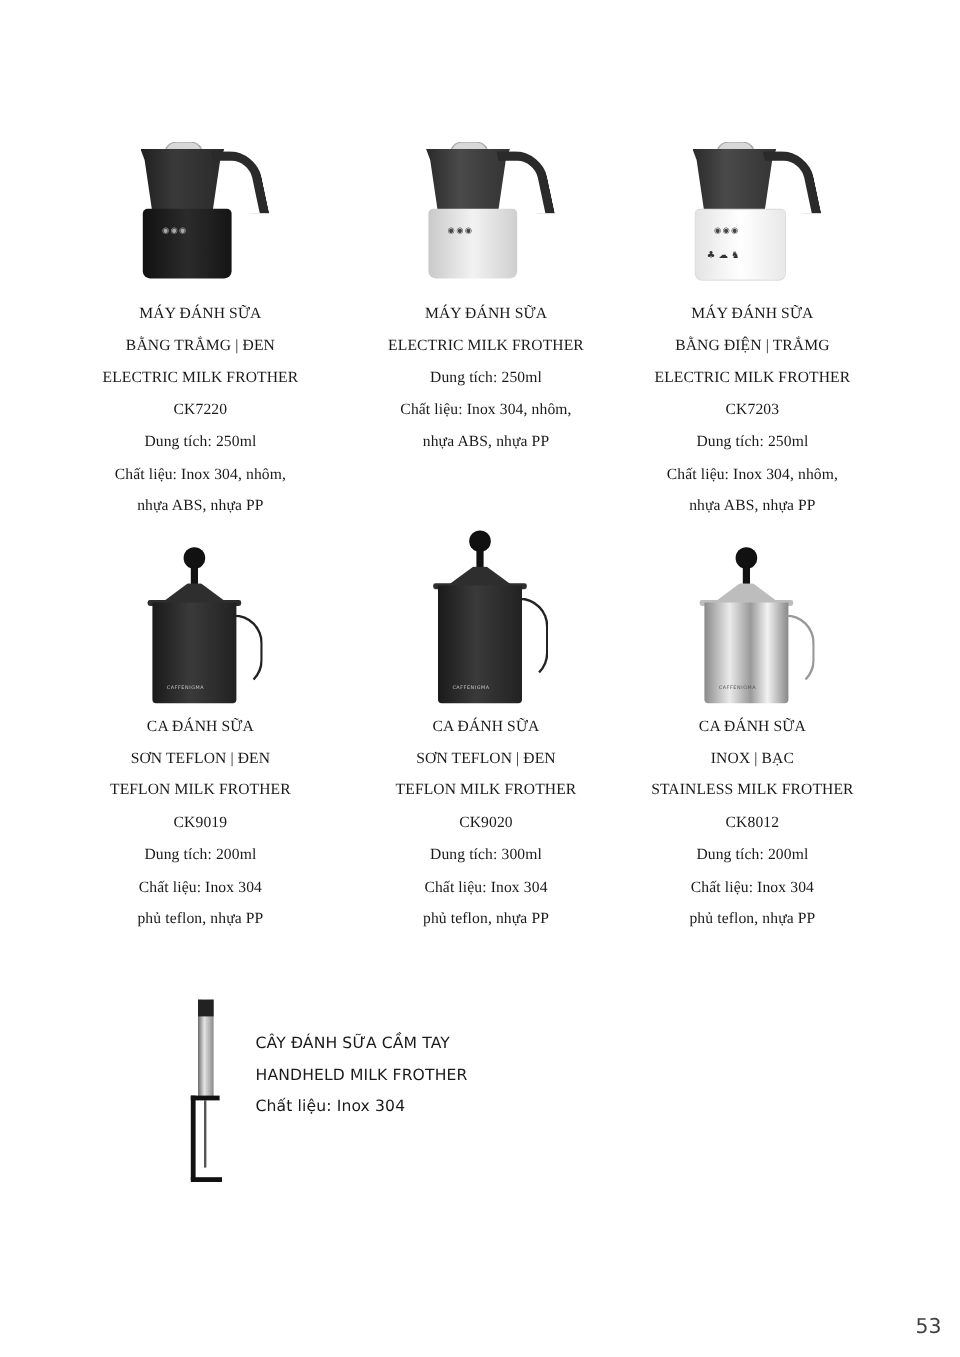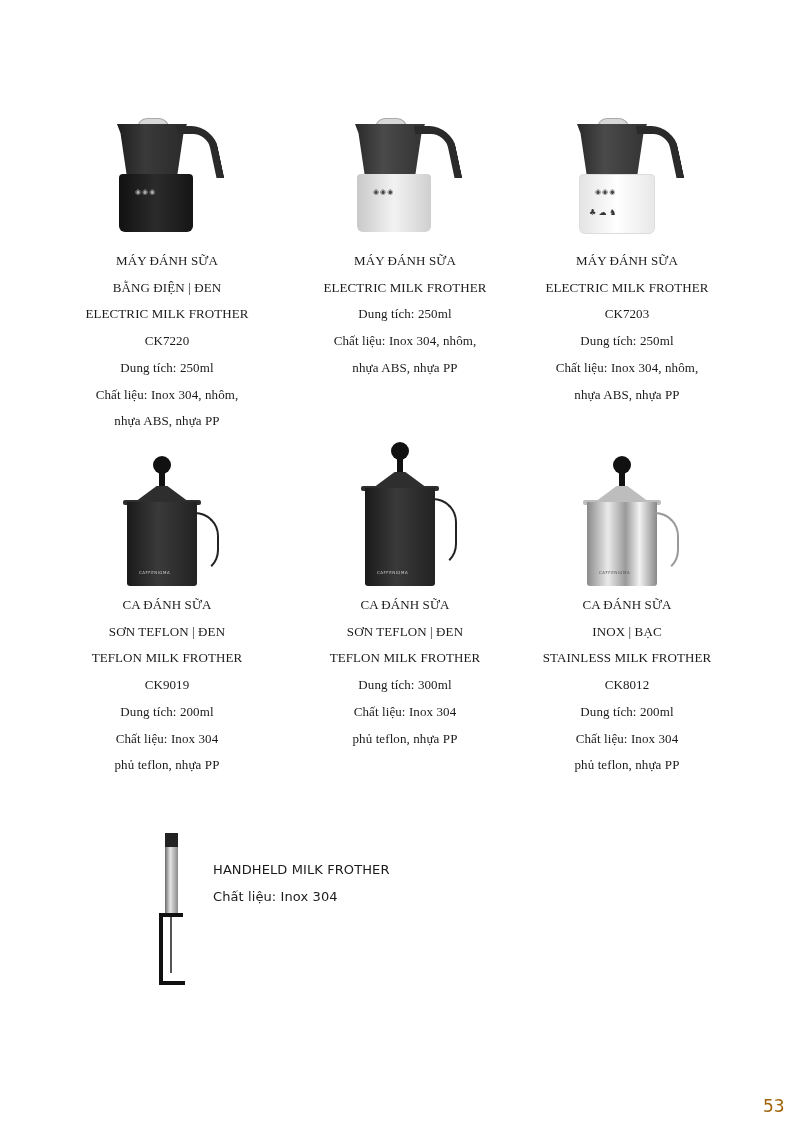--- a/index.html
+++ b/index.html
@@ -61,36 +61,36 @@
     .hh { position: absolute; left: 155px; top: 833px; width: 40px; height: 152px; }
     .hh .grip { position: absolute; left: 10px; top: 0; width: 13px; height: 82px;
       background: linear-gradient(90deg,#6a6a6a,#e4e4e4 40%,#8a8a8a); }
     .hh .cap { position: absolute; left: 10px; top: 0; width: 13px; height: 14px; background: #222; }
     .hh .stand { position: absolute; left: 4px; top: 80px; width: 24px; height: 4px; background: #111; }
     .hh .post { position: absolute; left: 4px; top: 80px; width: 4px; height: 70px; background: #111; }
     .hh .foot { position: absolute; left: 4px; top: 148px; width: 26px; height: 4px; background: #111; }
     .hh .whisk { position: absolute; left: 15px; top: 84px; width: 2px; height: 56px; background: #555; }
 
     .hh-text { position: absolute; left: 213px; top: 857px; text-align: left; }
-    .page-number { position: absolute; left: 763px; top: 1096px; font-size: 17px; color: #a16207; }
+    .page-number { position: absolute; left: 763px; top: 1096px; font-size: 17px; color: #404040; }
   </style>
 </head>
 <body>
 
 <div class="product" style="left:62px; top:118px; width:210px;">
   <div class="img ef black">
     <div class="lid"></div>
       <div class="jug"></div>
       <div class="handle"></div>
       <div class="base"></div>
     <div class="btns">◉◉◉</div>
   </div>
   <div class="text-block" style="margin-top:12px;">
     <div class="text-line">MÁY ĐÁNH SỮA</div>
-    <div class="text-line">BẰNG ĐIỆN | ĐEN</div>
+    <div class="text-line">BẰNG TRẮMG | ĐEN</div>
     <div class="text-line">ELECTRIC MILK FROTHER</div>
     <div class="text-line">CK7220</div>
     <div class="text-line">Dung tích: 250ml</div>
     <div class="text-line">Chất liệu: Inox 304, nhôm,</div>
     <div class="text-line">nhựa ABS, nhựa PP</div>
   </div>
 </div>
 
 <div class="product" style="left:300px; top:118px; width:210px;">
   <div class="img ef silver">
@@ -113,20 +113,21 @@
   <div class="img ef white">
     <div class="lid"></div>
       <div class="jug"></div>
       <div class="handle"></div>
       <div class="base"></div>
     <div class="btns">◉◉◉</div>
     <div class="cartoons">♣ ☁ ♞</div>
   </div>
   <div class="text-block" style="margin-top:12px;">
     <div class="text-line">MÁY ĐÁNH SỮA</div>
+    <div class="text-line">BẰNG ĐIỆN | TRẮMG</div>
     <div class="text-line">ELECTRIC MILK FROTHER</div>
     <div class="text-line">CK7203</div>
     <div class="text-line">Dung tích: 250ml</div>
     <div class="text-line">Chất liệu: Inox 304, nhôm,</div>
     <div class="text-line">nhựa ABS, nhựa PP</div>
   </div>
 </div>
 
 <div class="product" style="left:62px; top:456px; width:210px;">
   <div class="img mf black" style="height:134px;">
@@ -156,20 +157,21 @@
       <div class="lidcone"></div>
       <div class="rim"></div>
     <div class="body" style="height:98px;"></div>
       <div class="handle" style="height:66px;"></div>
     <div class="brand" style="top:128px;">CAFFENIGMA</div>
   </div>
   <div class="text-block" style="margin-top:2px;">
     <div class="text-line">CA ĐÁNH SỮA</div>
     <div class="text-line">SƠN TEFLON | ĐEN</div>
     <div class="text-line">TEFLON MILK FROTHER</div>
+    <div class="text-line">CK9020</div>
     <div class="text-line">Dung tích: 300ml</div>
     <div class="text-line">Chất liệu: Inox 304</div>
     <div class="text-line">phủ teflon, nhựa PP</div>
   </div>
 </div>
 
 <div class="product" style="left:522px; top:456px; width:210px;">
   <div class="img mf steel" style="height:134px;">
     <div class="knob"></div>
       <div class="stem"></div>
@@ -192,17 +194,18 @@
 
 <div class="hh">
   <div class="grip"></div>
     <div class="cap"></div>
     <div class="whisk"></div>
   <div class="post"></div>
     <div class="stand"></div>
     <div class="foot"></div>
 </div>
 <div class="hh-text">
+  <div class="text-line">CÂY ĐÁNH SỮA CẦM TAY</div>
   <div class="text-line">HANDHELD MILK FROTHER</div>
   <div class="text-line">Chất liệu: Inox 304</div>
 </div>
 
 <div class="page-number">53</div>
 
 </body></html>

